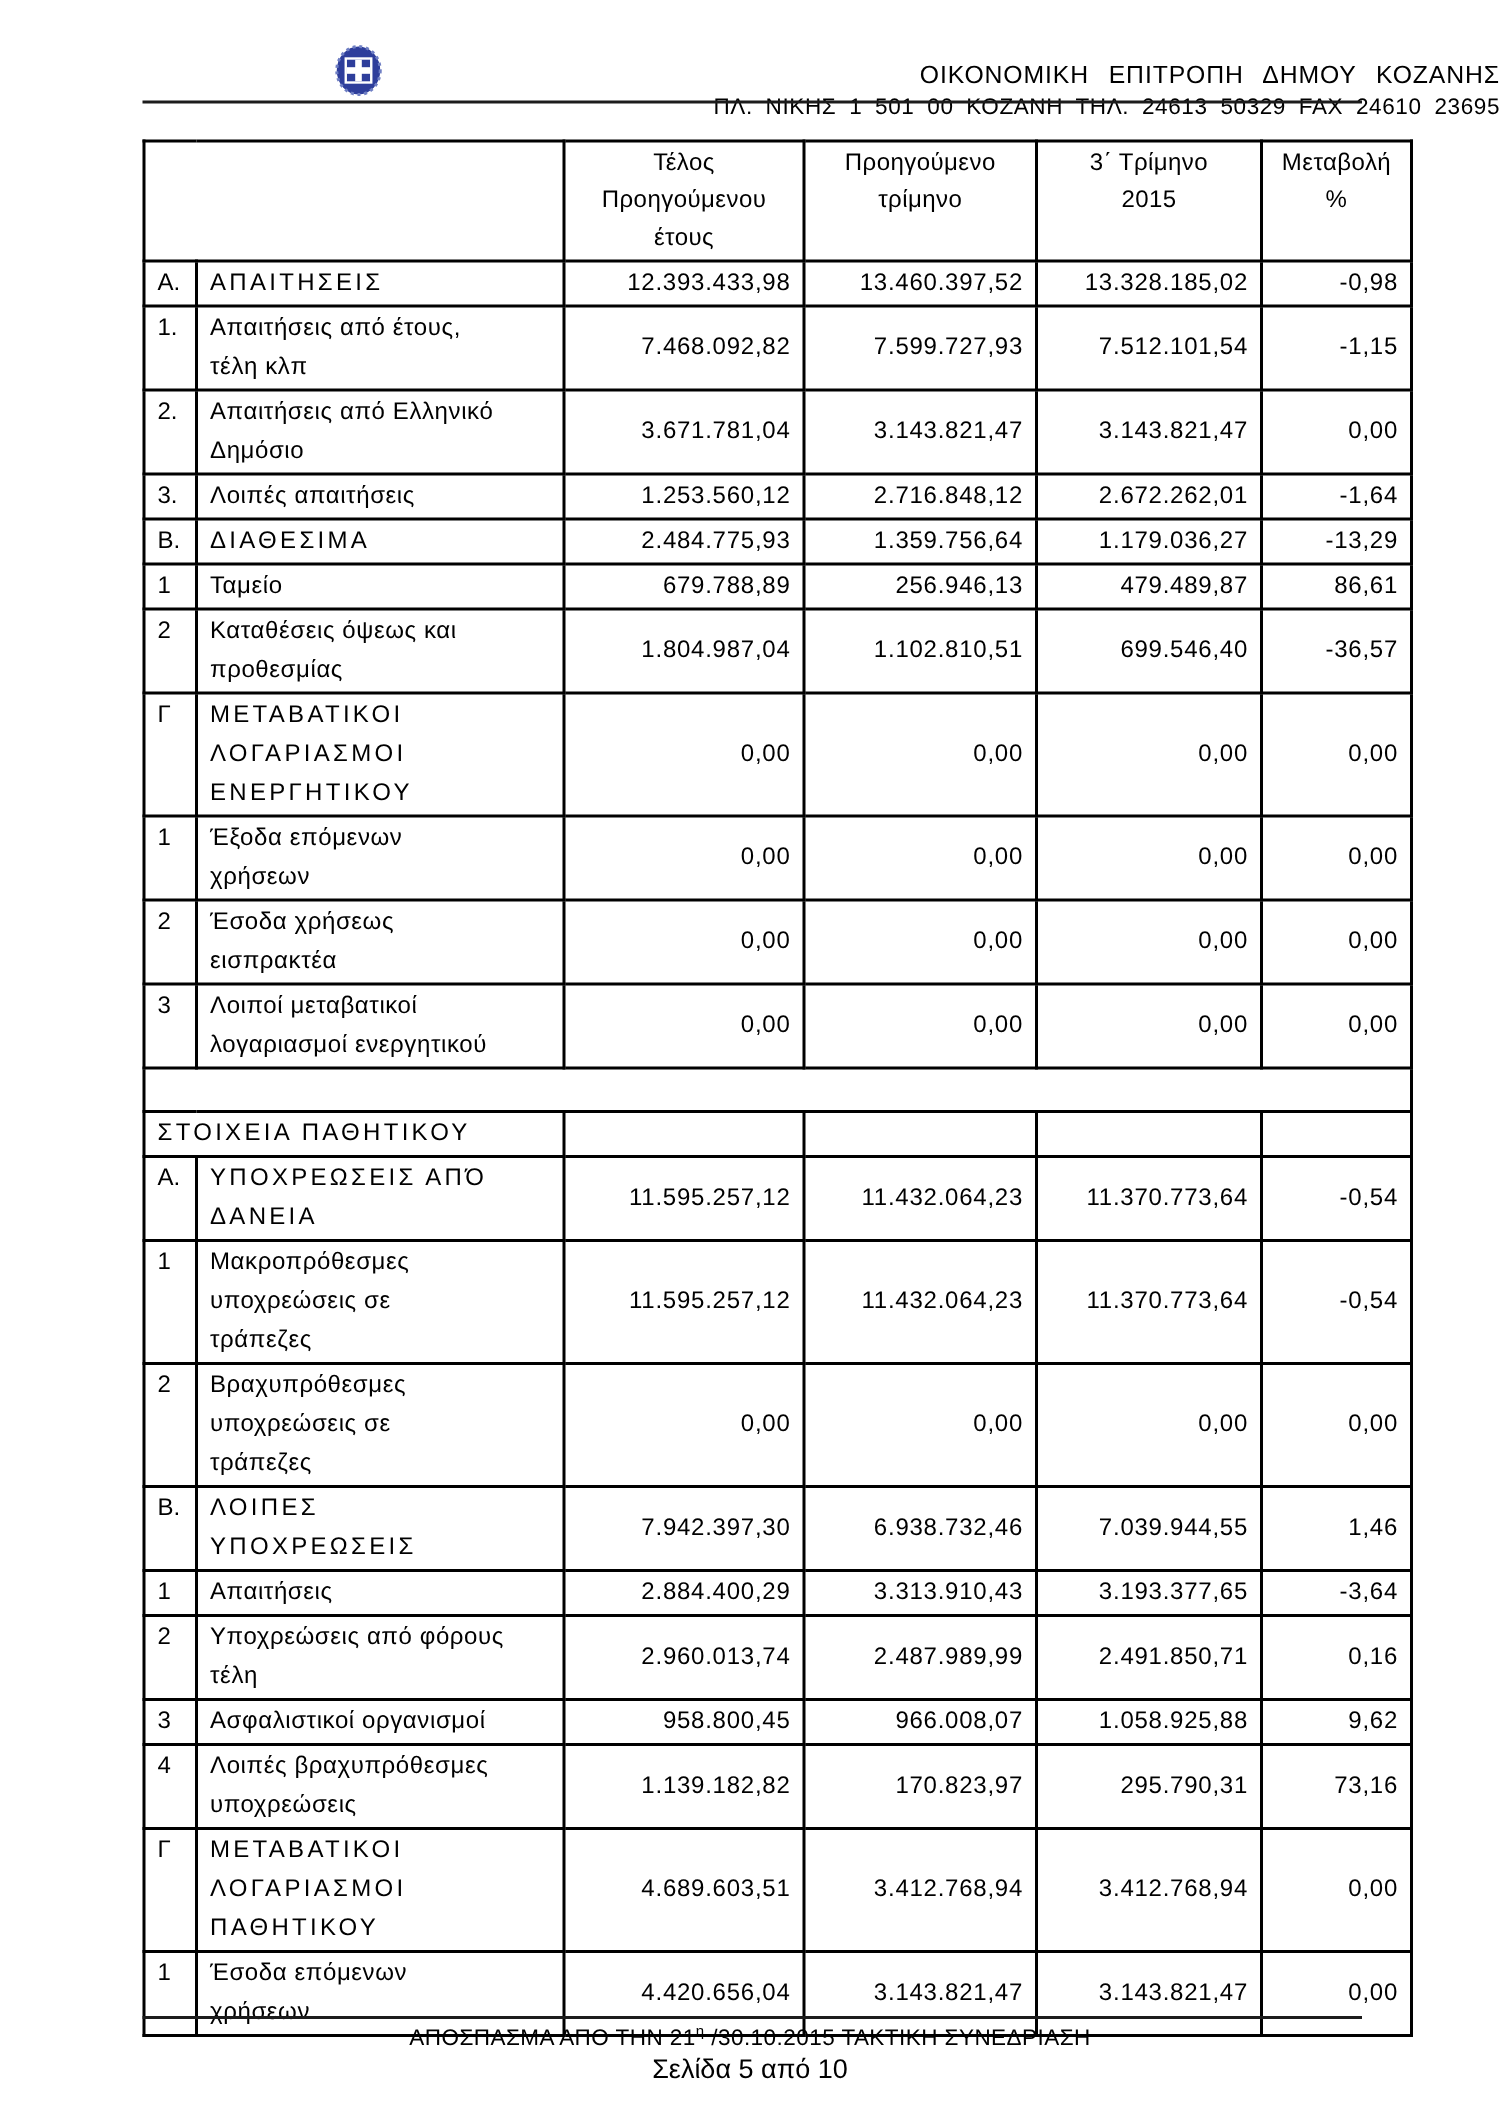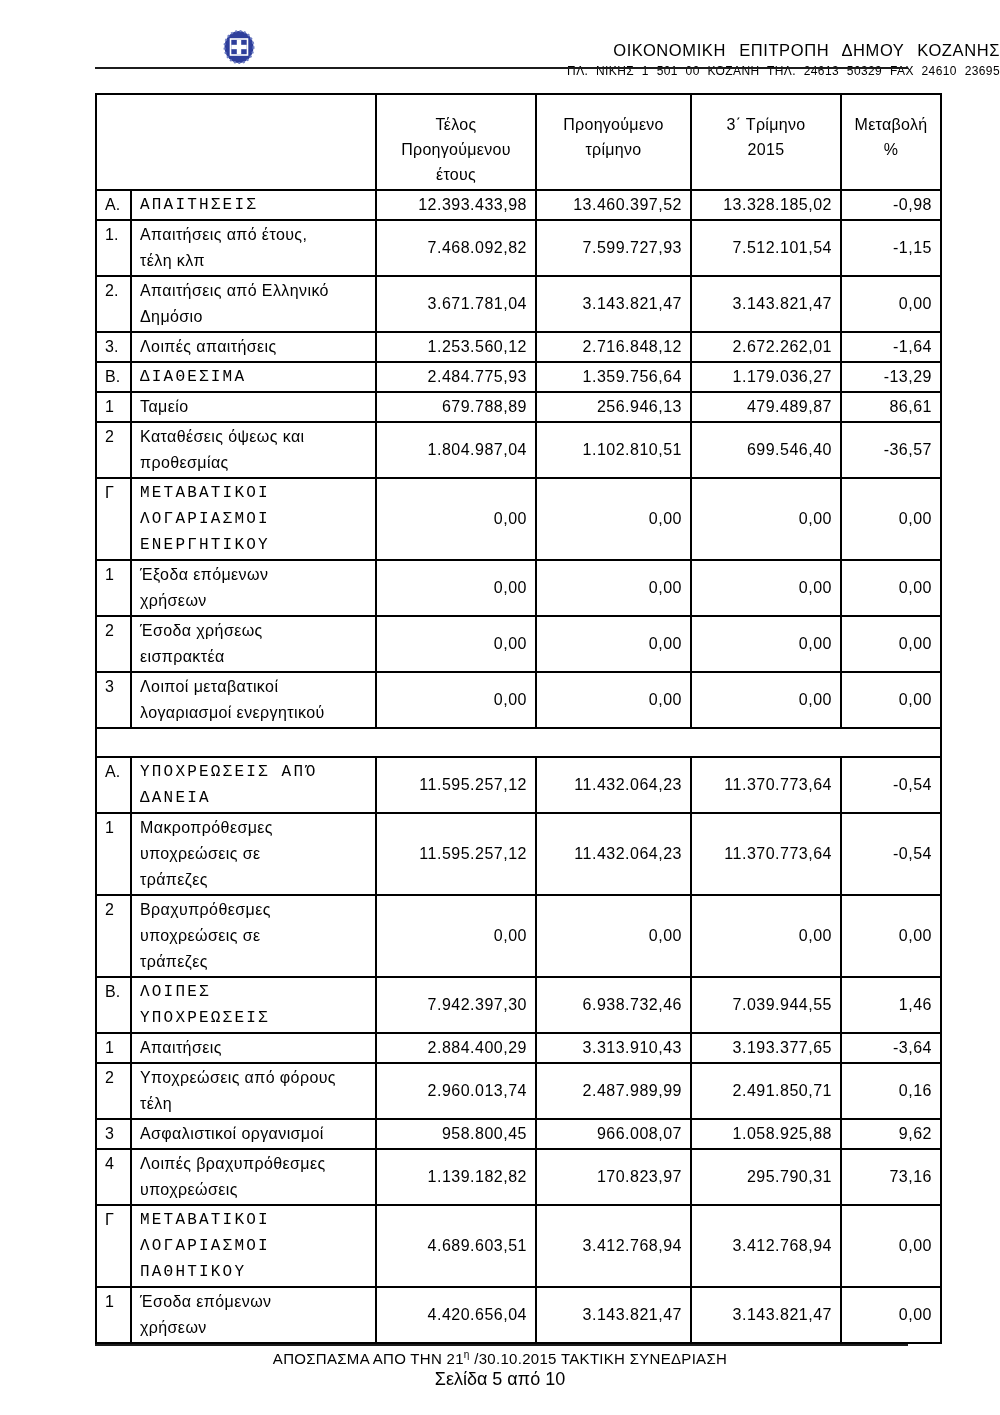--- a/index.html
+++ b/index.html
@@ -16,21 +16,21 @@
   
   .org-header {
     position: absolute;
     top: 40px;
     left: 0;
     width: 100%;
     text-align: right;
     line-height: 21px;
   }
   .org-name   { font-size: 16.5px; letter-spacing: 0.6px; word-spacing: 8px; }
-  .org-address{ font-size: 12px;   letter-spacing: 0.4px; word-spacing: 4px; }
+  .org-address{ font-size: 15px;   letter-spacing: 0.4px; word-spacing: 4px; }
   .logo {
     position: absolute;
     left: 219px;
     top: 27px;
     width: 40px;
     height: 40px;
   }
   .header-rule {
     position: absolute;
     left: 95px;
@@ -54,28 +54,28 @@
     padding: 1px 8px;
     font-weight: normal;
     overflow: hidden;
   }
   .doc-table thead th {
     height: 76px;
     vertical-align: top;
     text-align: center;
     white-space: pre-line;
     line-height: 25px;
-    padding-top: 17px;
+    padding-top: 1px;
     letter-spacing: 0.3px;
   }
   .code-cell  { vertical-align: top;    text-align: left;  line-height: 26px; }
   .label-cell { vertical-align: middle; text-align: left;  line-height: 26px; white-space: pre-line; letter-spacing: 0.4px; }
   .num-cell   { vertical-align: middle; text-align: right; line-height: 26px; letter-spacing: 0.5px; }
   .center-cell{ vertical-align: middle; text-align: center; line-height: 26px; }
-  .caps       { letter-spacing: 2.2px; font-family: Liberation Mono, monospace; }
+  .caps       { letter-spacing: 2.2px; }
   .section-label { letter-spacing: 2.2px; line-height: 26px; }
   .spacer-cell { height: 25px; }
 
   
   .footer-rule {
     position: absolute;
     left: 95px;
     top: 1344px;
     width: 813px;
     border-top: 2px solid #1c1c1c;
@@ -234,20 +234,27 @@
 λογαριασμοί ενεργητικού</td>
           <td class="num-cell">0,00</td>
           <td class="num-cell">0,00</td>
           <td class="num-cell">0,00</td>
           <td class="num-cell">0,00</td>
         </tr>
         <tr>
           <td class="spacer-cell" colspan="6"></td>
         </tr>
         <tr>
+          <td class="label-cell section-label" colspan="2">ΣΤΟΙΧΕΙΑ ΠΑΘΗΤΙΚΟΥ</td>
+          <td class="center-cell"></td>
+          <td class="center-cell"></td>
+          <td class="center-cell"></td>
+          <td class="center-cell"></td>
+        </tr>
+        <tr>
           <td class="code-cell">Α.</td>
           <td class="label-cell caps">ΥΠΟΧΡΕΩΣΕΙΣ ΑΠΌ
 ΔΑΝΕΙΑ</td>
           <td class="num-cell">11.595.257,12</td>
           <td class="num-cell">11.432.064,23</td>
           <td class="num-cell">11.370.773,64</td>
           <td class="num-cell">-0,54</td>
         </tr>
         <tr>
           <td class="code-cell">1</td>

